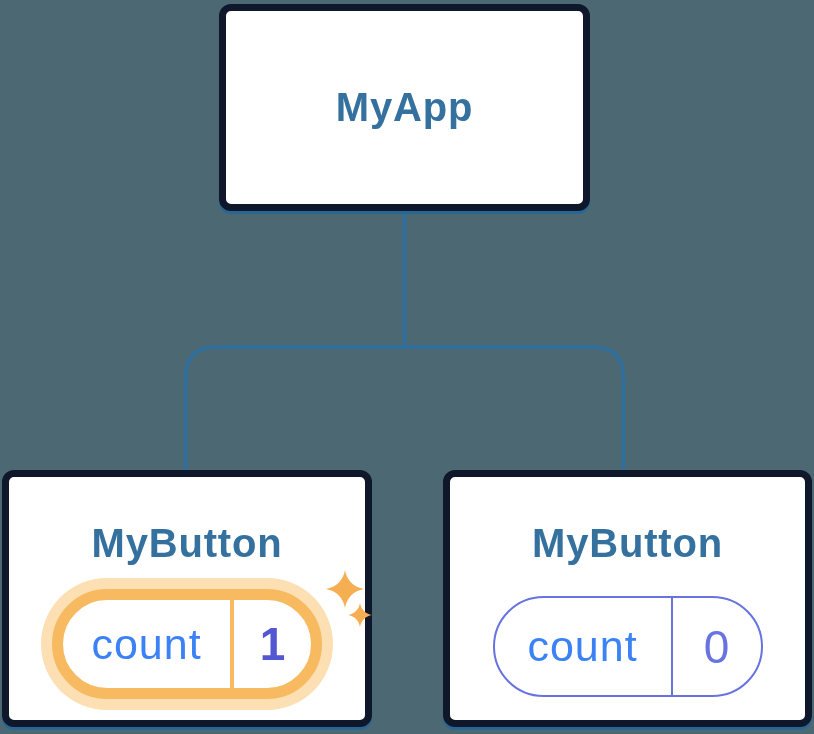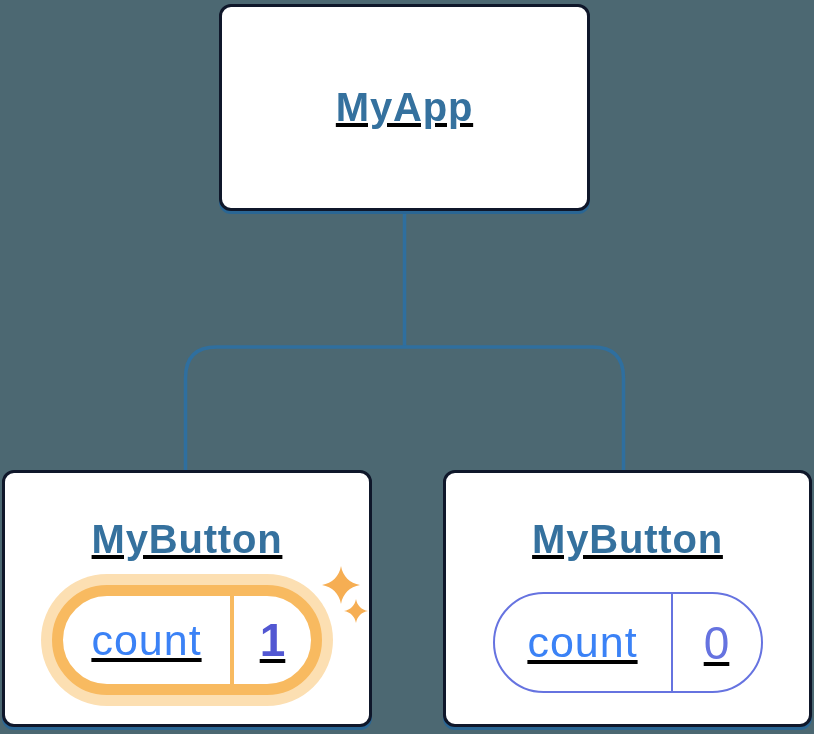--- a/index.html
+++ b/index.html
@@ -10,24 +10,23 @@
     background: #4c6872;
     font-family: "Liberation Sans", sans-serif;
     overflow: hidden;
   }
   .connectors { position: absolute; left: 0; top: 0; width: 814px; height: 734px; }
 
   .card {
     position: absolute;
     box-sizing: border-box;
     background: #ffffff;
-    border: 3px solid #0f172a;
+    border: 7px solid #0f172a;
     border-radius: 12px;
     box-shadow: 0 3px 0 0 #2a6694;
-    text-decoration: underline;
   }
   .root-card {
     left: 219px; top: 4px; width: 371px; height: 207px;
     display: flex; align-items: center; justify-content: center;
   }
   .child-card {
     top: 470px; width: 370px; height: 257px;
     display: flex; flex-direction: column; align-items: center;
   }
   .child-left  { left: 2px; }

